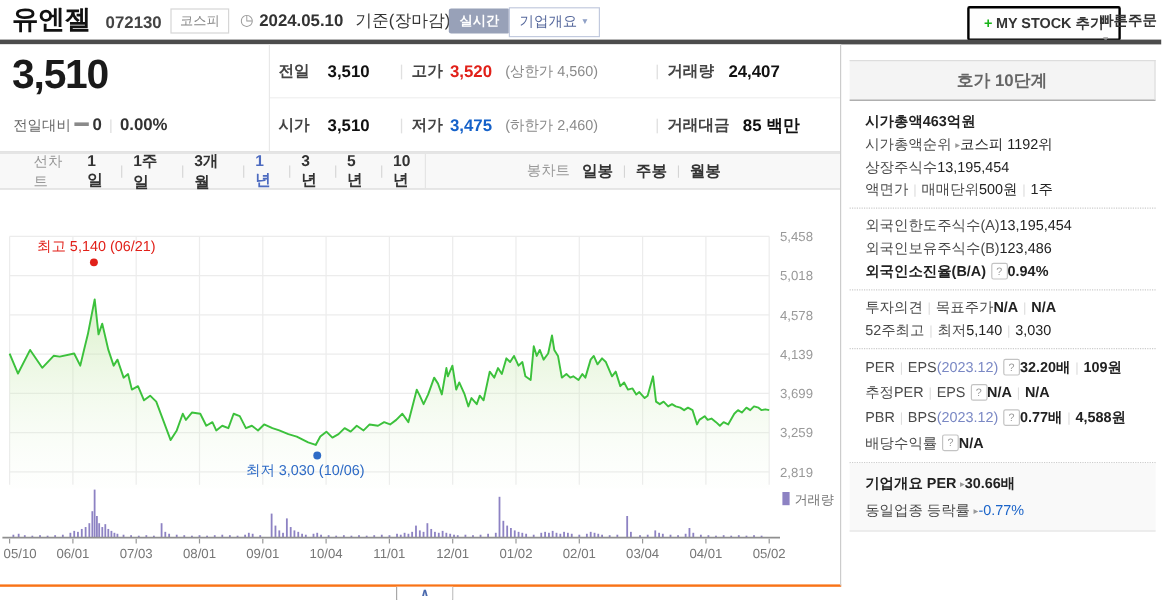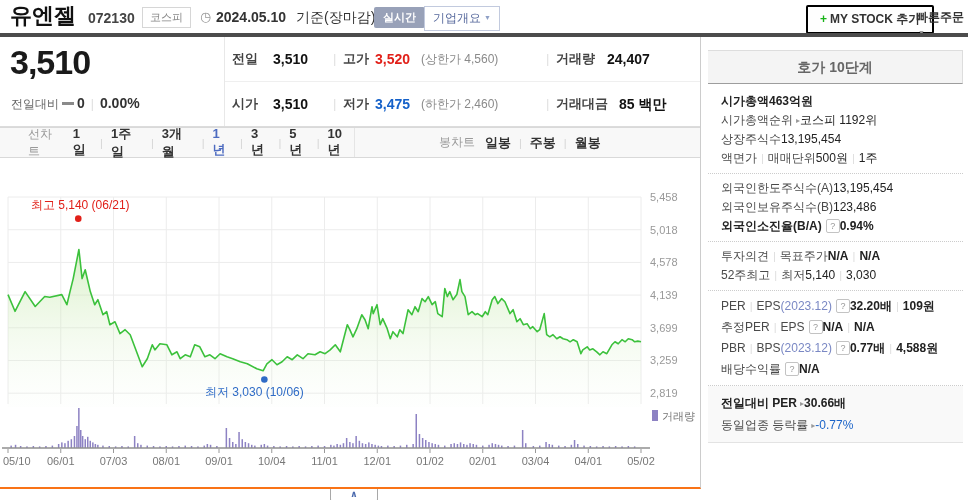--- a/index.html
+++ b/index.html
@@ -435,21 +435,21 @@
             <span class="val"><span class="b">0.77배</span><span class="sep">|</span><span class="b">4,588원</span></span>
           </div>
           <div class="rp-row">
             <span class="lbl"><span>배당수익률</span><span class="q">?</span></span>
             <span class="val"><span class="b">N/A</span></span>
           </div>
         </div>
         <div class="rp-divider"></div>
         <div class="rp-section gray">
           <div class="rp-row">
-            <span class="lbl"><span class="b">전일대비 PER</span><span class="arrow">▸</span></span>
+            <span class="lbl"><span class="b">기업개요 PER</span><span class="arrow">▸</span></span>
             <span class="val"><span class="b">30.66배</span></span>
           </div>
           <div class="rp-row">
             <span class="lbl"><span>동일업종 등락률</span><span class="arrow">▸</span></span>
             <span class="val"><span class="blue">-0.77%</span></span>
           </div>
         </div>
       </div>
   </div>
 

